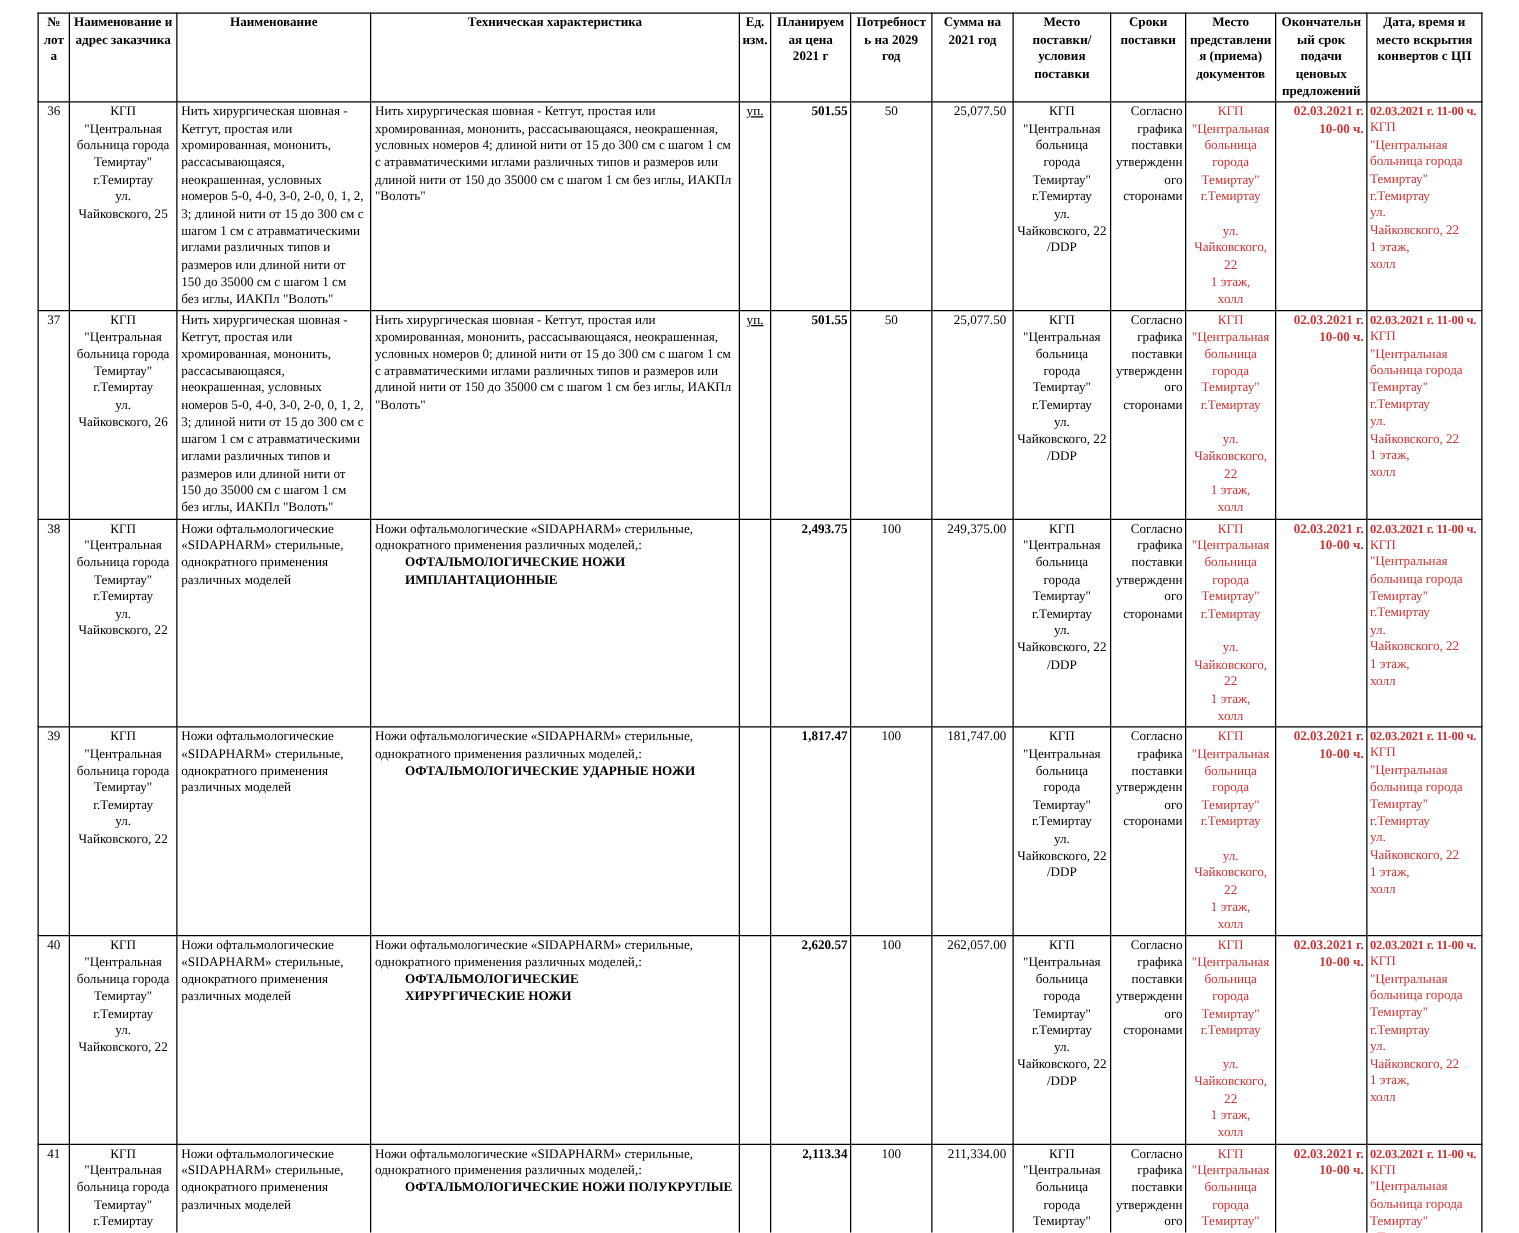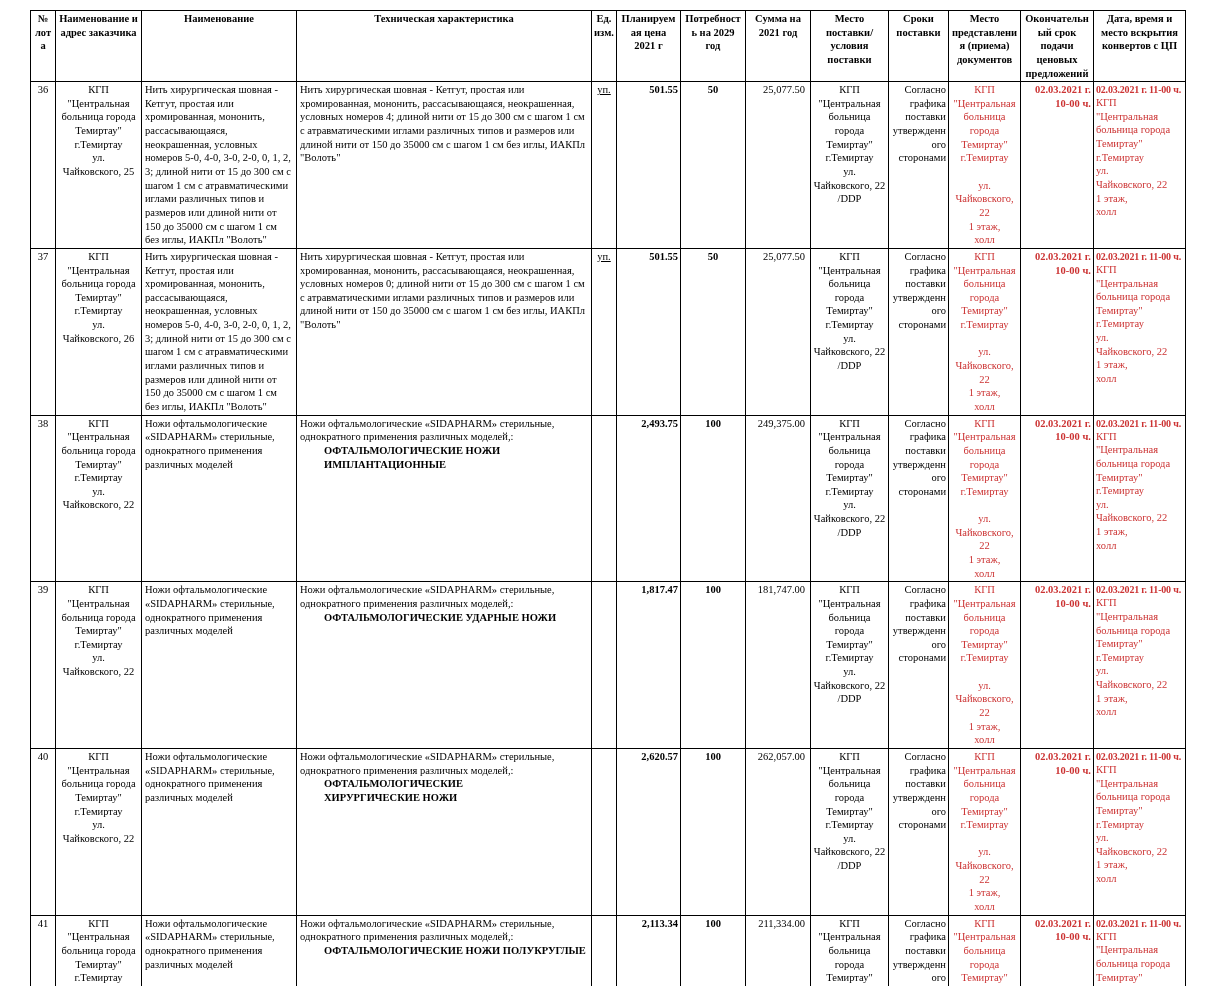--- a/index.html
+++ b/index.html
@@ -6,21 +6,21 @@
   body{width:1215px;height:986px;position:relative;font-family:"Liberation Serif","DejaVu Serif",serif;color:#000;}
   table.doc{position:absolute;left:30px;top:10px;width:1155px;border-collapse:collapse;table-layout:fixed;}
   th,td{border:1px solid #000;vertical-align:top;font-size:10.5px;line-height:1.3;padding:1px 2px;overflow:hidden;overflow-wrap:break-word;}
   th{font-weight:bold;font-size:10.5px;}
   .c-lot{text-align:center;}
   .c-customer{text-align:center;white-space:pre-line;}
   .c-name{text-align:left;padding:1px 3px;}
   .c-spec{text-align:left;padding:1px 3px;}
   .c-unit{text-align:center;text-decoration:underline;}
   .c-price{text-align:right;font-weight:bold;}
-  .c-qty{text-align:center;font-weight:bold;}
+  .c-qty{text-align:center;}
   .c-sum{text-align:right;padding-right:5px;margin-top:16px;}
   .c-dplace{text-align:center;white-space:pre-line;}
   .c-terms{text-align:right;}
   .c-docs{text-align:center;white-space:pre-line;color:#cc3333;}
   .c-deadline{text-align:right;white-space:pre-line;color:#cc3333;font-weight:bold;}
   .c-open{color:#cc3333;overflow:visible;margin-left:40px;}
   .spec-text{white-space:pre-line;}
   .spec-bold{display:block;font-weight:bold;white-space:pre-line;margin-left:24px;}
   .open-bold{display:block;font-weight:bold;white-space:nowrap;font-size:10px;letter-spacing:-0.2px;}
   .open-rest{display:block;white-space:pre-line;}

